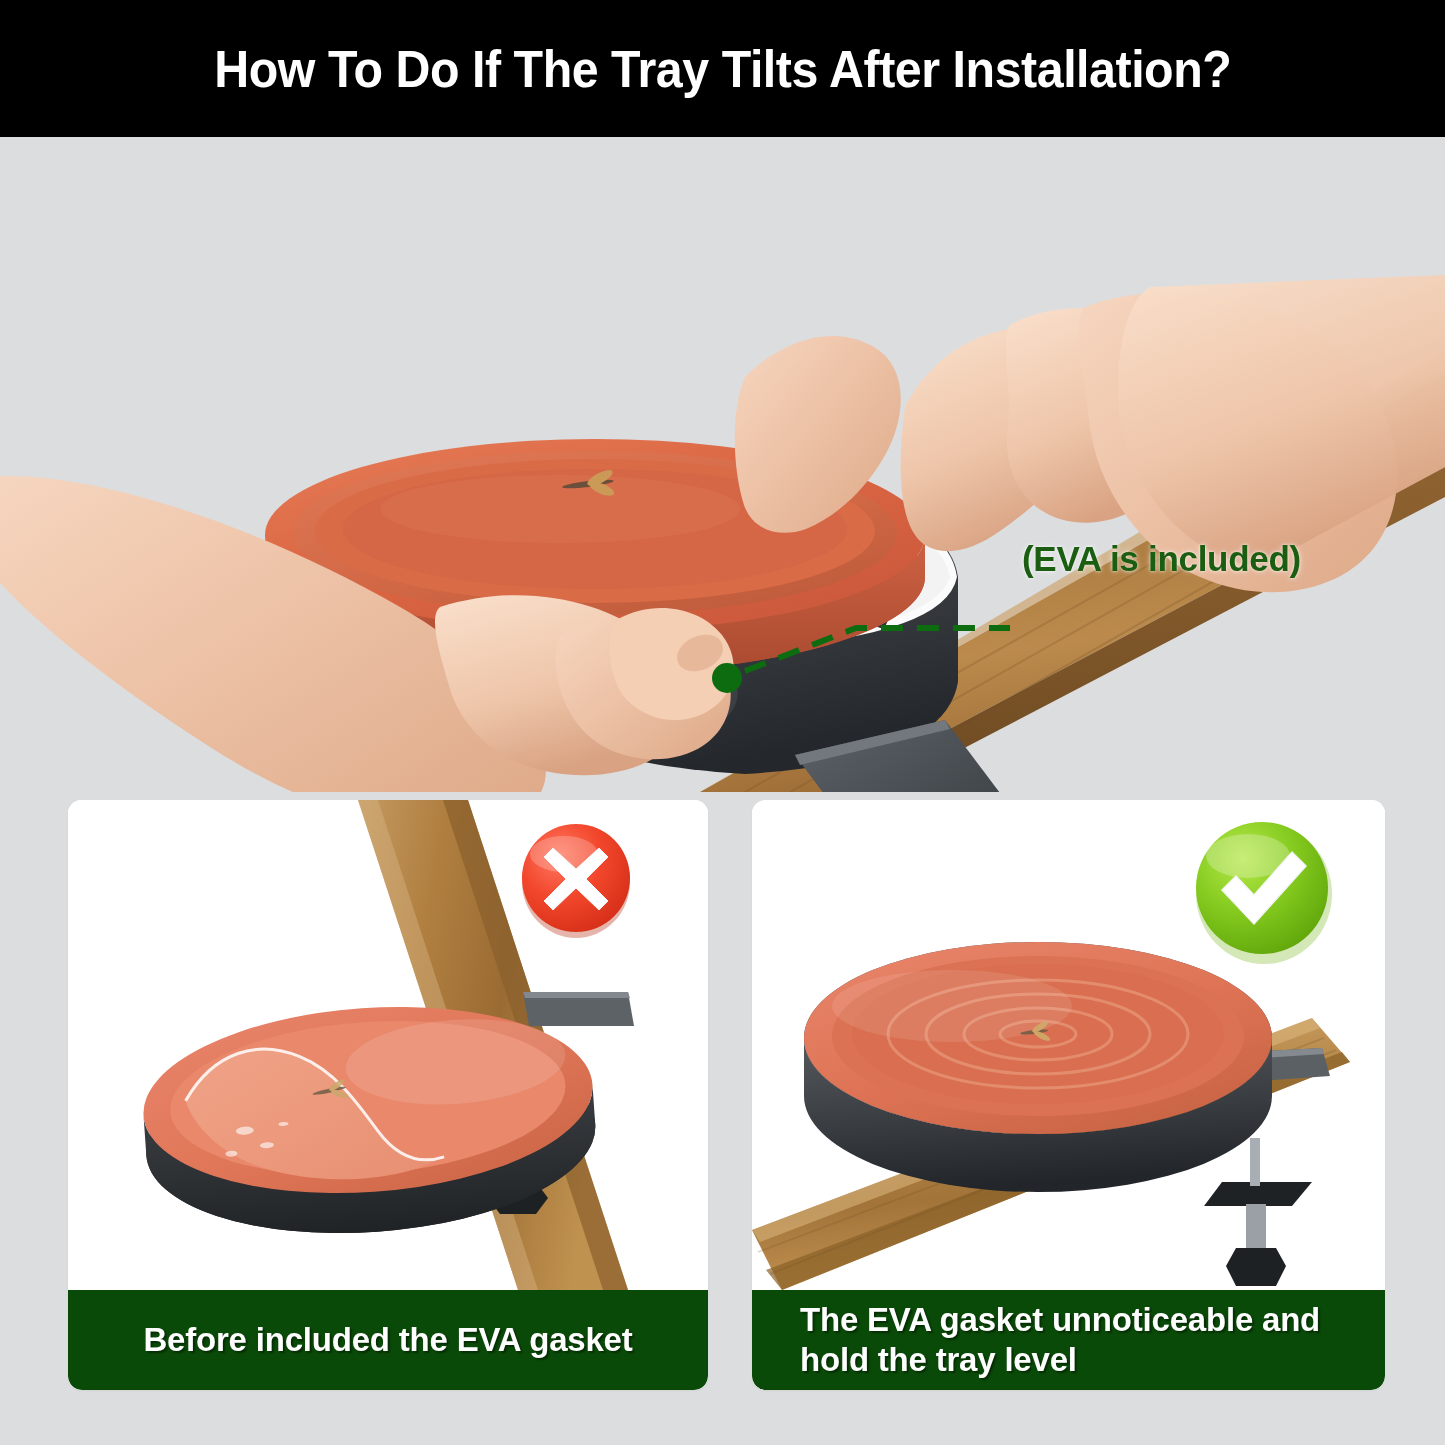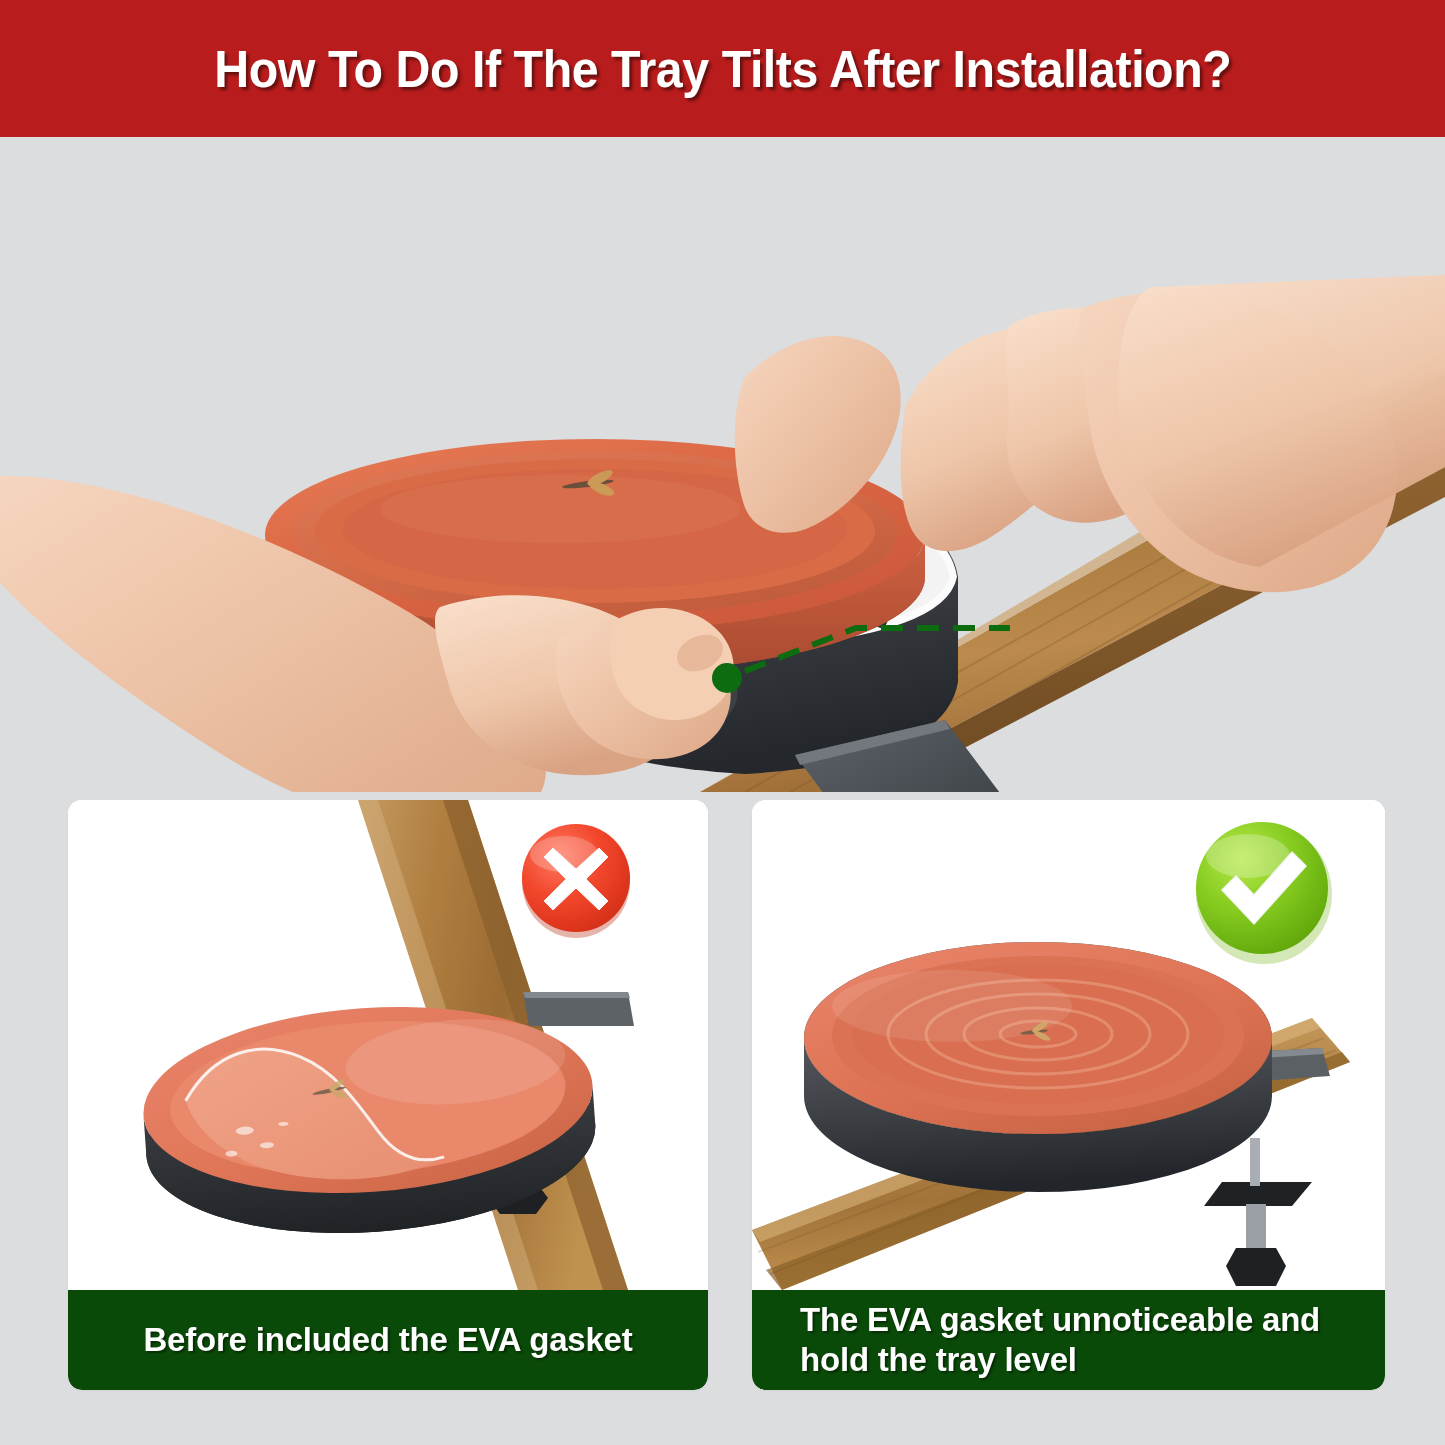--- a/index.html
+++ b/index.html
@@ -8,21 +8,21 @@
     background:#dcdddf;
     font-family:"Liberation Sans","DejaVu Sans",sans-serif;
     overflow:hidden;
     position:relative;
   }
   .page{position:absolute;inset:0;}
 
   
   .header{
     position:absolute;left:0;top:0;width:1445px;height:137px;
-    background:#b91c1c;
+    background:#000000;
     display:flex;align-items:center;justify-content:center;
     box-shadow:0 2px 0 rgba(255,255,255,.45);
   }
   .header-title{
     color:#ffffff;
     font-size:52px;
     font-weight:bold;
     letter-spacing:-.5px;
     transform:scaleX(.93);
     text-shadow:3px 3px 3px rgba(0,0,0,.45);
@@ -206,20 +206,21 @@
         <ellipse cx="700" cy="516" rx="24" ry="17" fill="#e8b89b" transform="rotate(-24 700 516)"></ellipse>
       </g>
 
       <g>
         <circle cx="727" cy="541" r="15" fill="#0d6b10"></circle>
         <path d="M745,534 L856,491 L1010,491" fill="none" stroke="#0d6b10" stroke-width="6" stroke-dasharray="22 14" stroke-linecap="butt"></path>
       </g>
     </svg>
 
     <div class="annot">
+      <span class="sub">(EVA is included)</span>
     </div>
   </div>
 
   <div class="panel panel-left">
     <div class="panel-photo">
       <svg width="640" height="490" viewBox="0 0 640 490">
         <defs>
           <linearGradient id="lwood" x1="0" y1="0" x2="1" y2="0.3">
             <stop offset="0%" stop-color="#c49a62"></stop>
             <stop offset="30%" stop-color="#b07f40"></stop>

